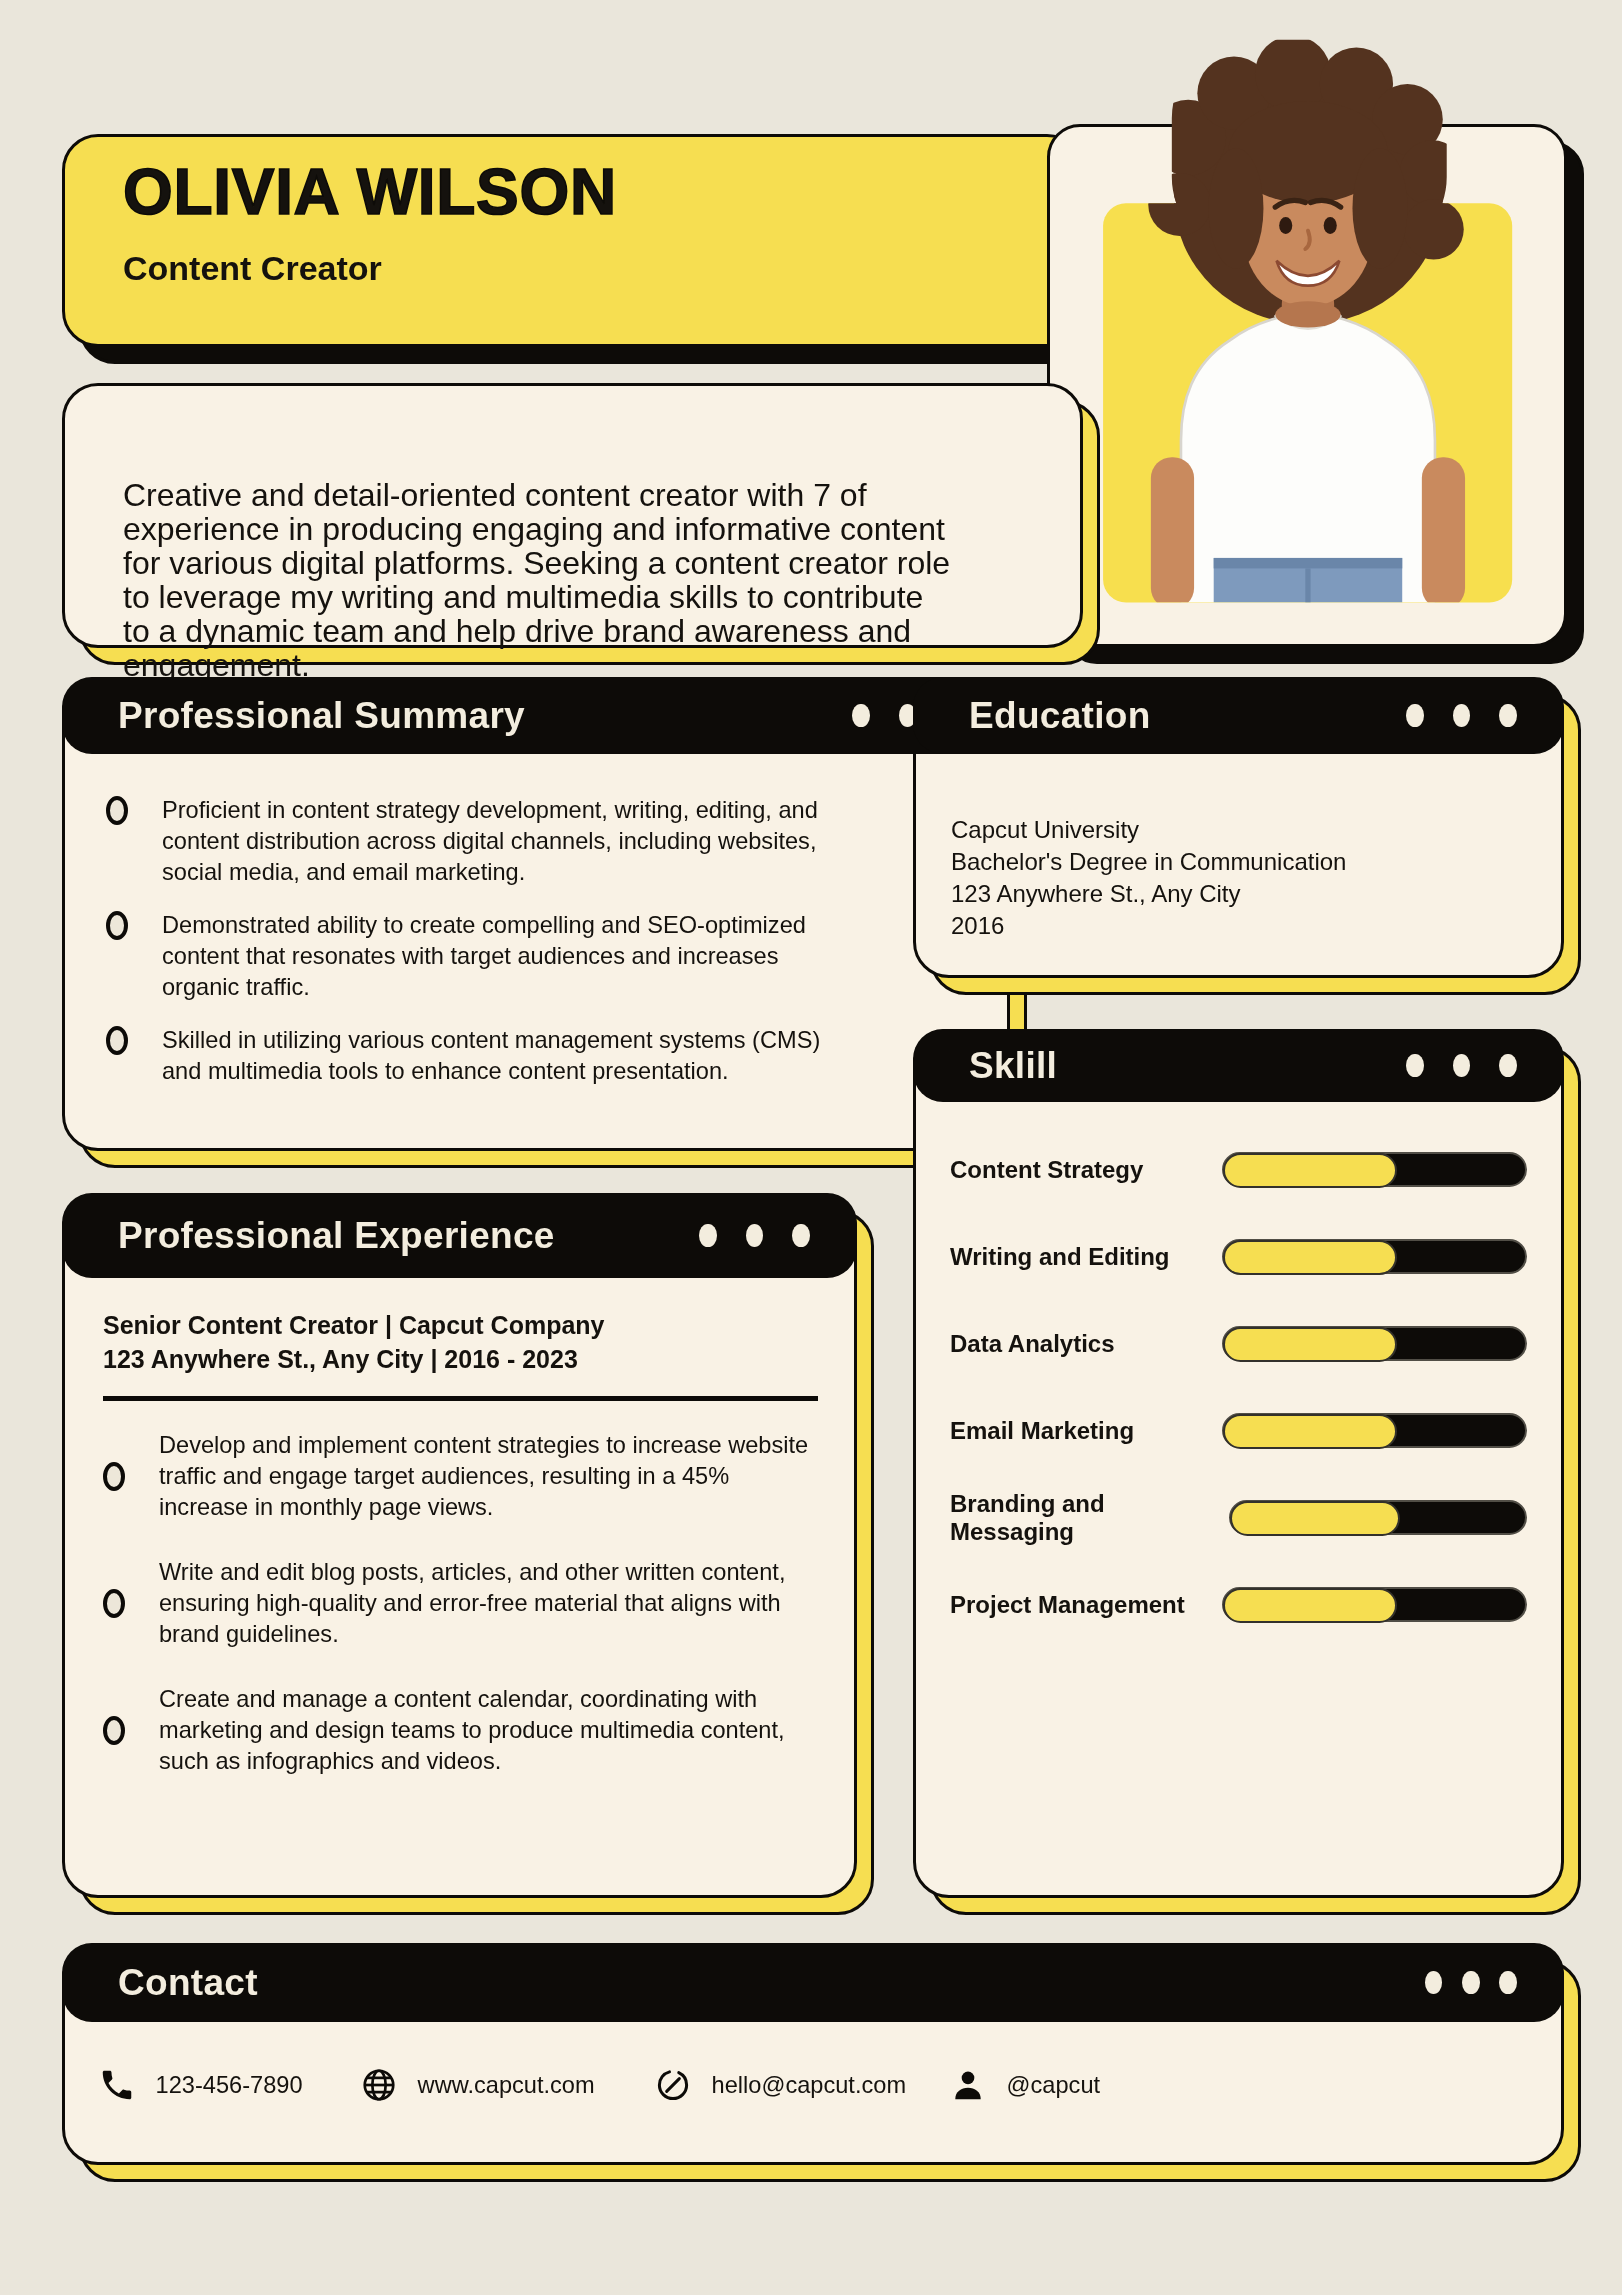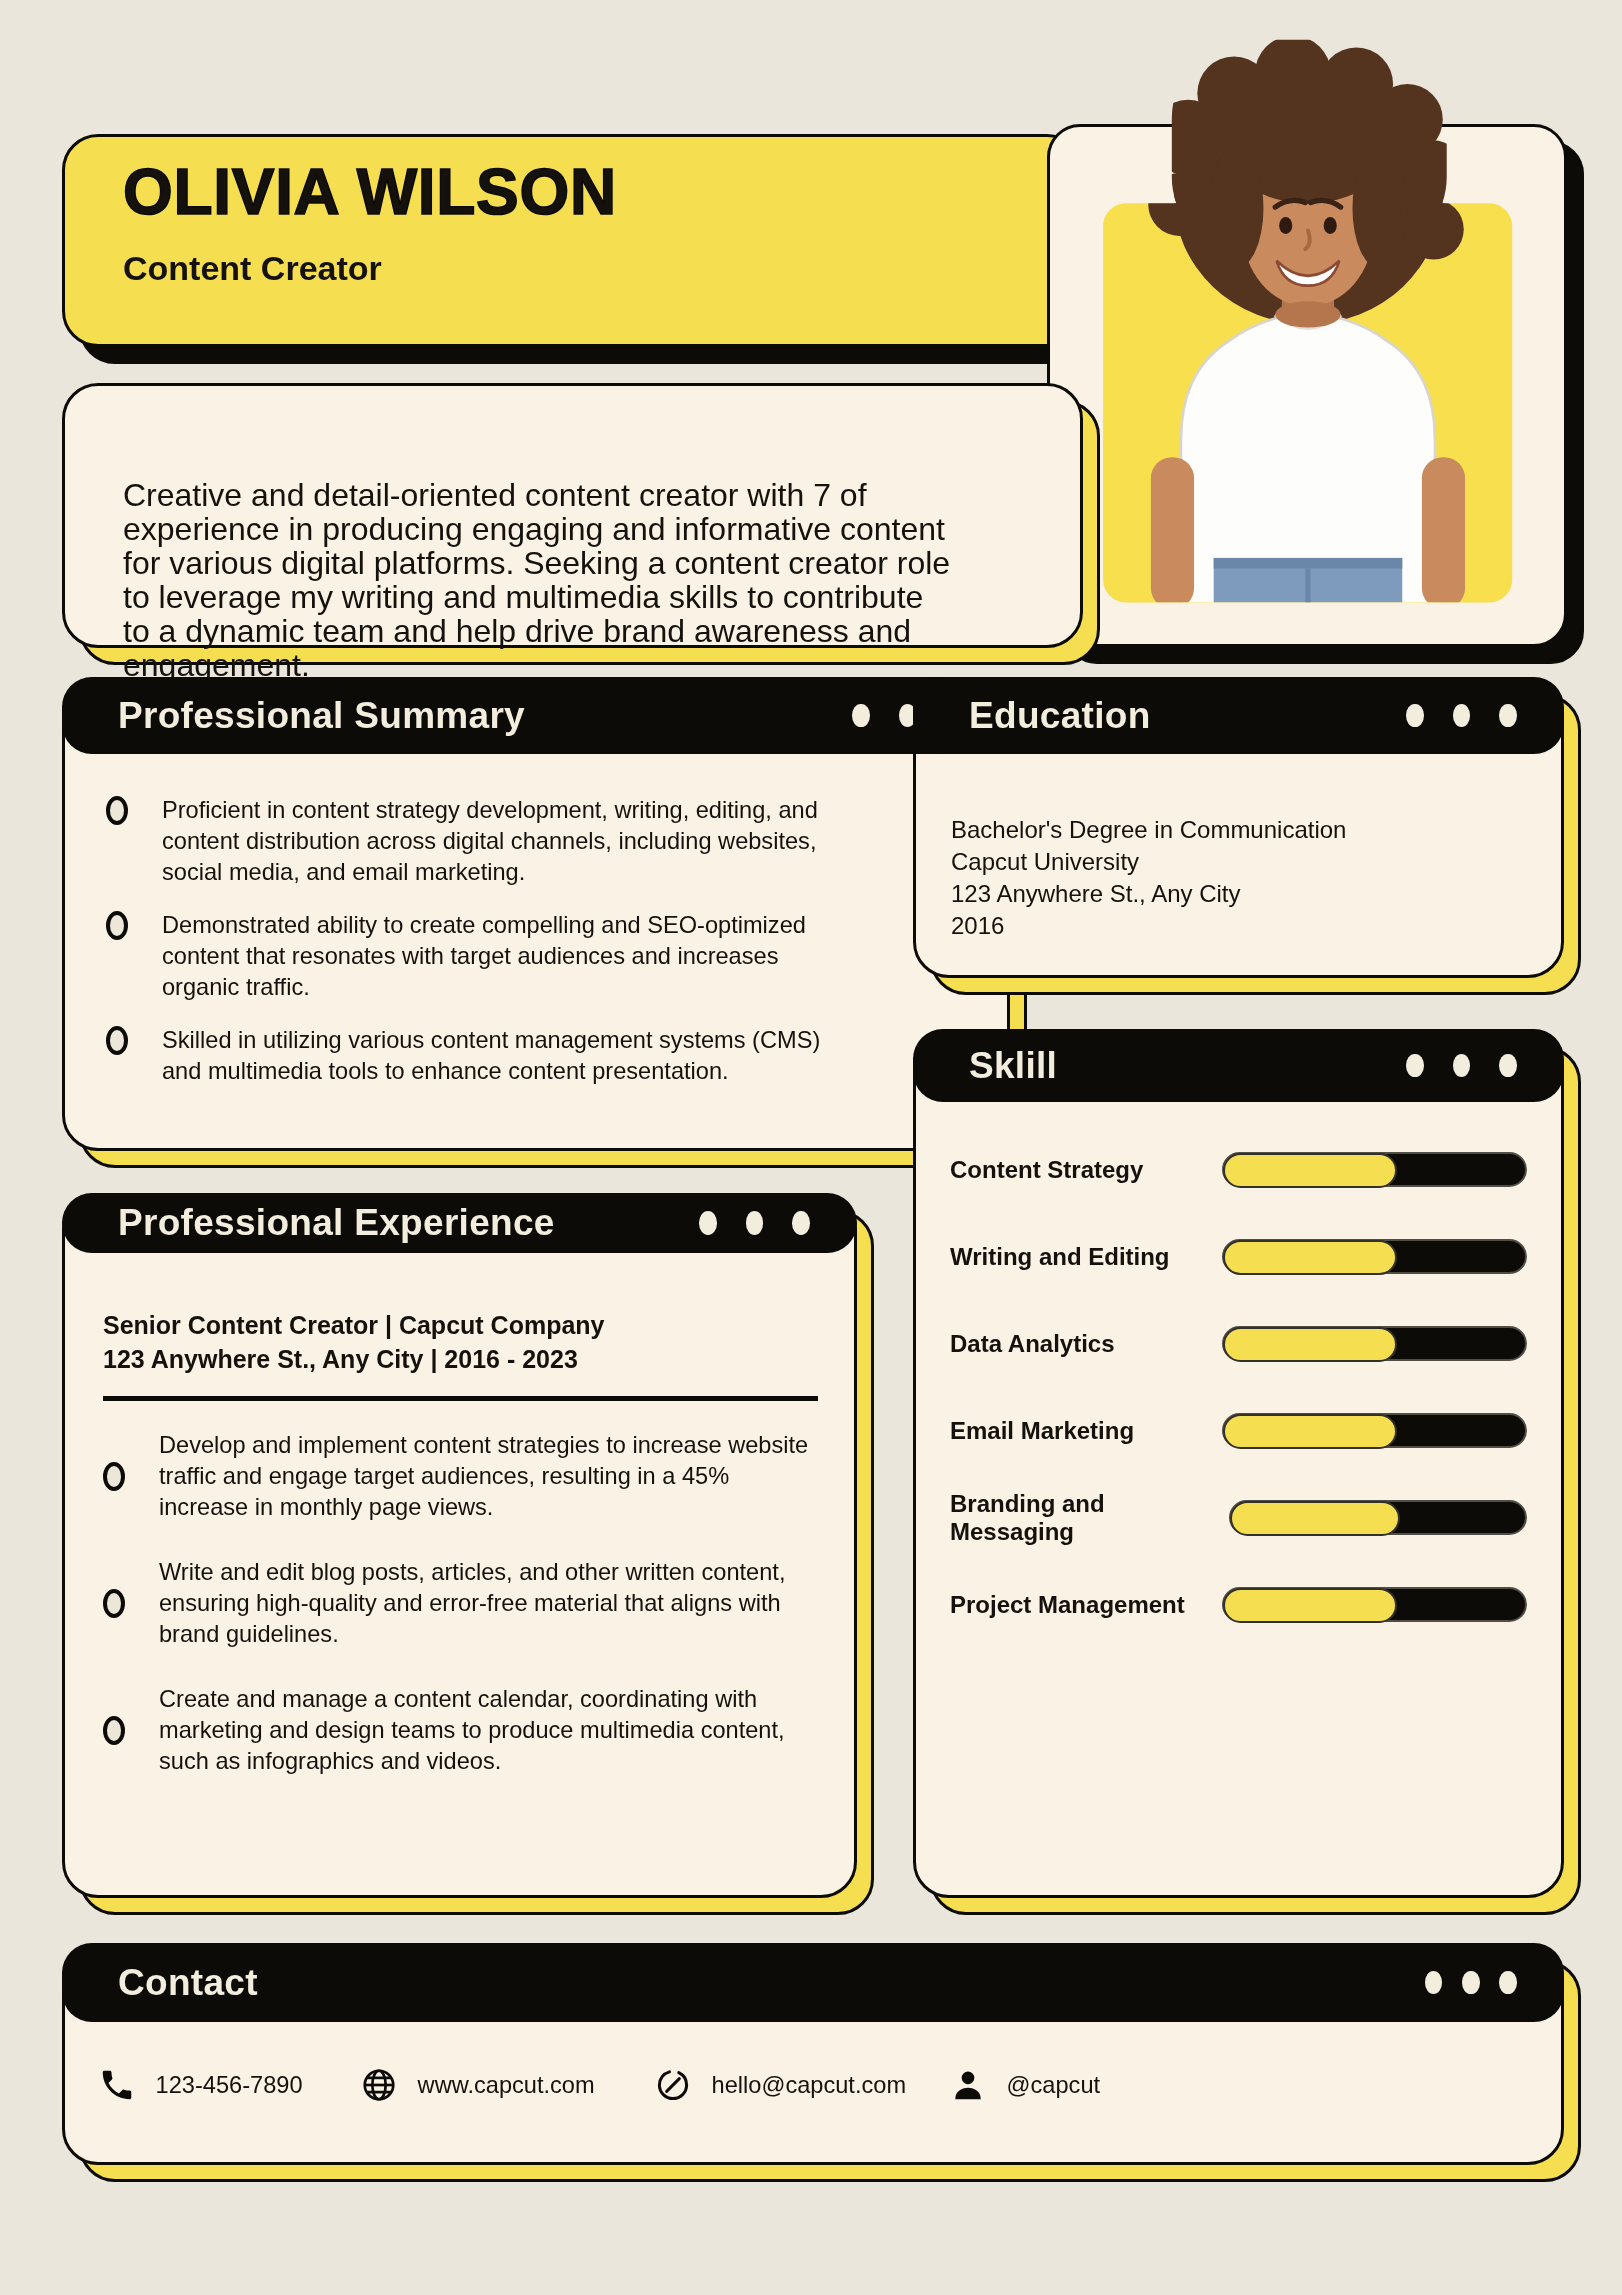--- a/index.html
+++ b/index.html
@@ -174,22 +174,22 @@
     <div class="body"></div>
     <div class="win-header">
       <span class="win-title">Education</span>
       <span class="dots">
         <span class="dot"></span>
         <span class="dot"></span>
         <span class="dot"></span>
       </span>
     </div>
     <div class="content">
+      <div class="edu-line">Capcut University</div>
       <div class="edu-line">Bachelor's Degree in Communication</div>
-      <div class="edu-line">Capcut University</div>
       <div class="edu-line">123 Anywhere St., Any City</div>
       <div class="edu-line">2016</div>
     </div>
   </div>
 
   <div class="card section skillsec">
     <div class="shadow yellow"></div>
     <div class="body"></div>
     <div class="win-header" style="height:73px;">
       <span class="win-title">Sklill</span>
@@ -235,21 +235,21 @@
         <span class="skill-bar">
             <span class="skill-fill" style="width: 58%;"></span>
           </span>
       </div>
     </div>
   </div>
 
   <div class="card section experience">
     <div class="shadow yellow"></div>
     <div class="body"></div>
-    <div class="win-header" style="height:60px;">
+    <div class="win-header" style="height:85px;">
       <span class="win-title">Professional Experience</span>
       <span class="dots">
         <span class="dot"></span>
         <span class="dot"></span>
         <span class="dot"></span>
       </span>
     </div>
     <div class="content">
       <div class="role-line">Senior Content Creator | Capcut Company</div>
       <div class="role-line">123 Anywhere St., Any City | 2016 - 2023</div>

